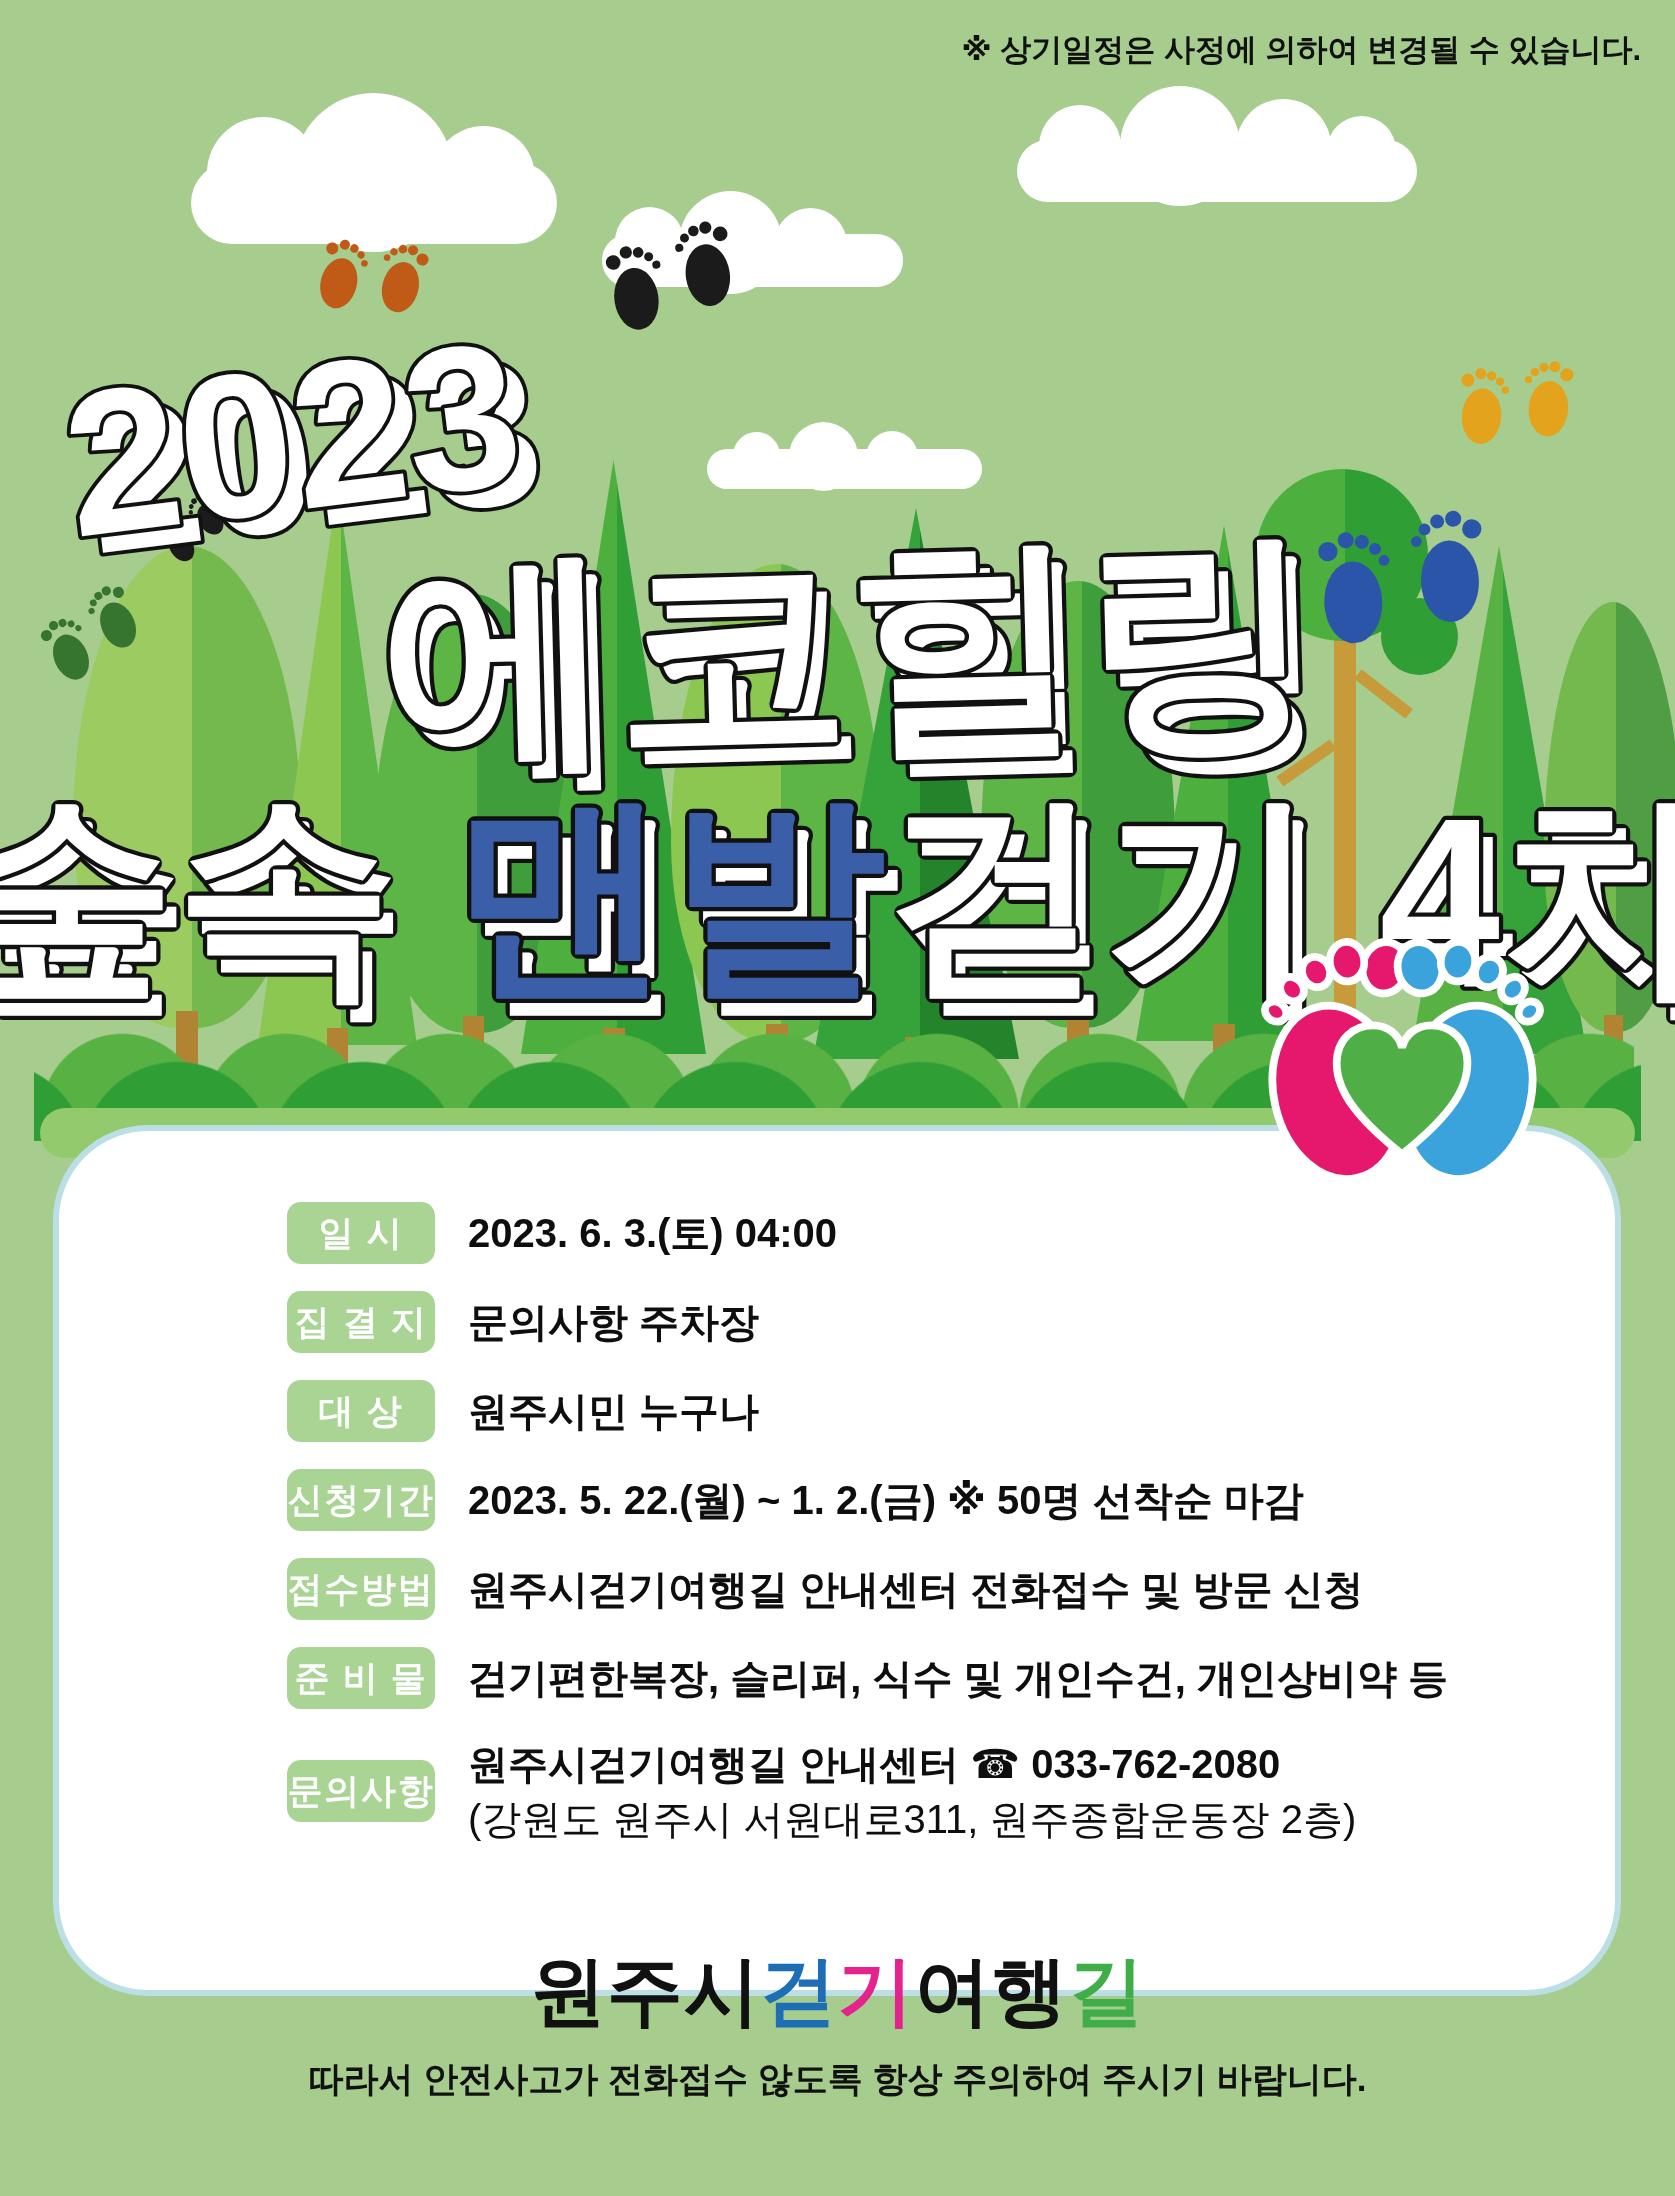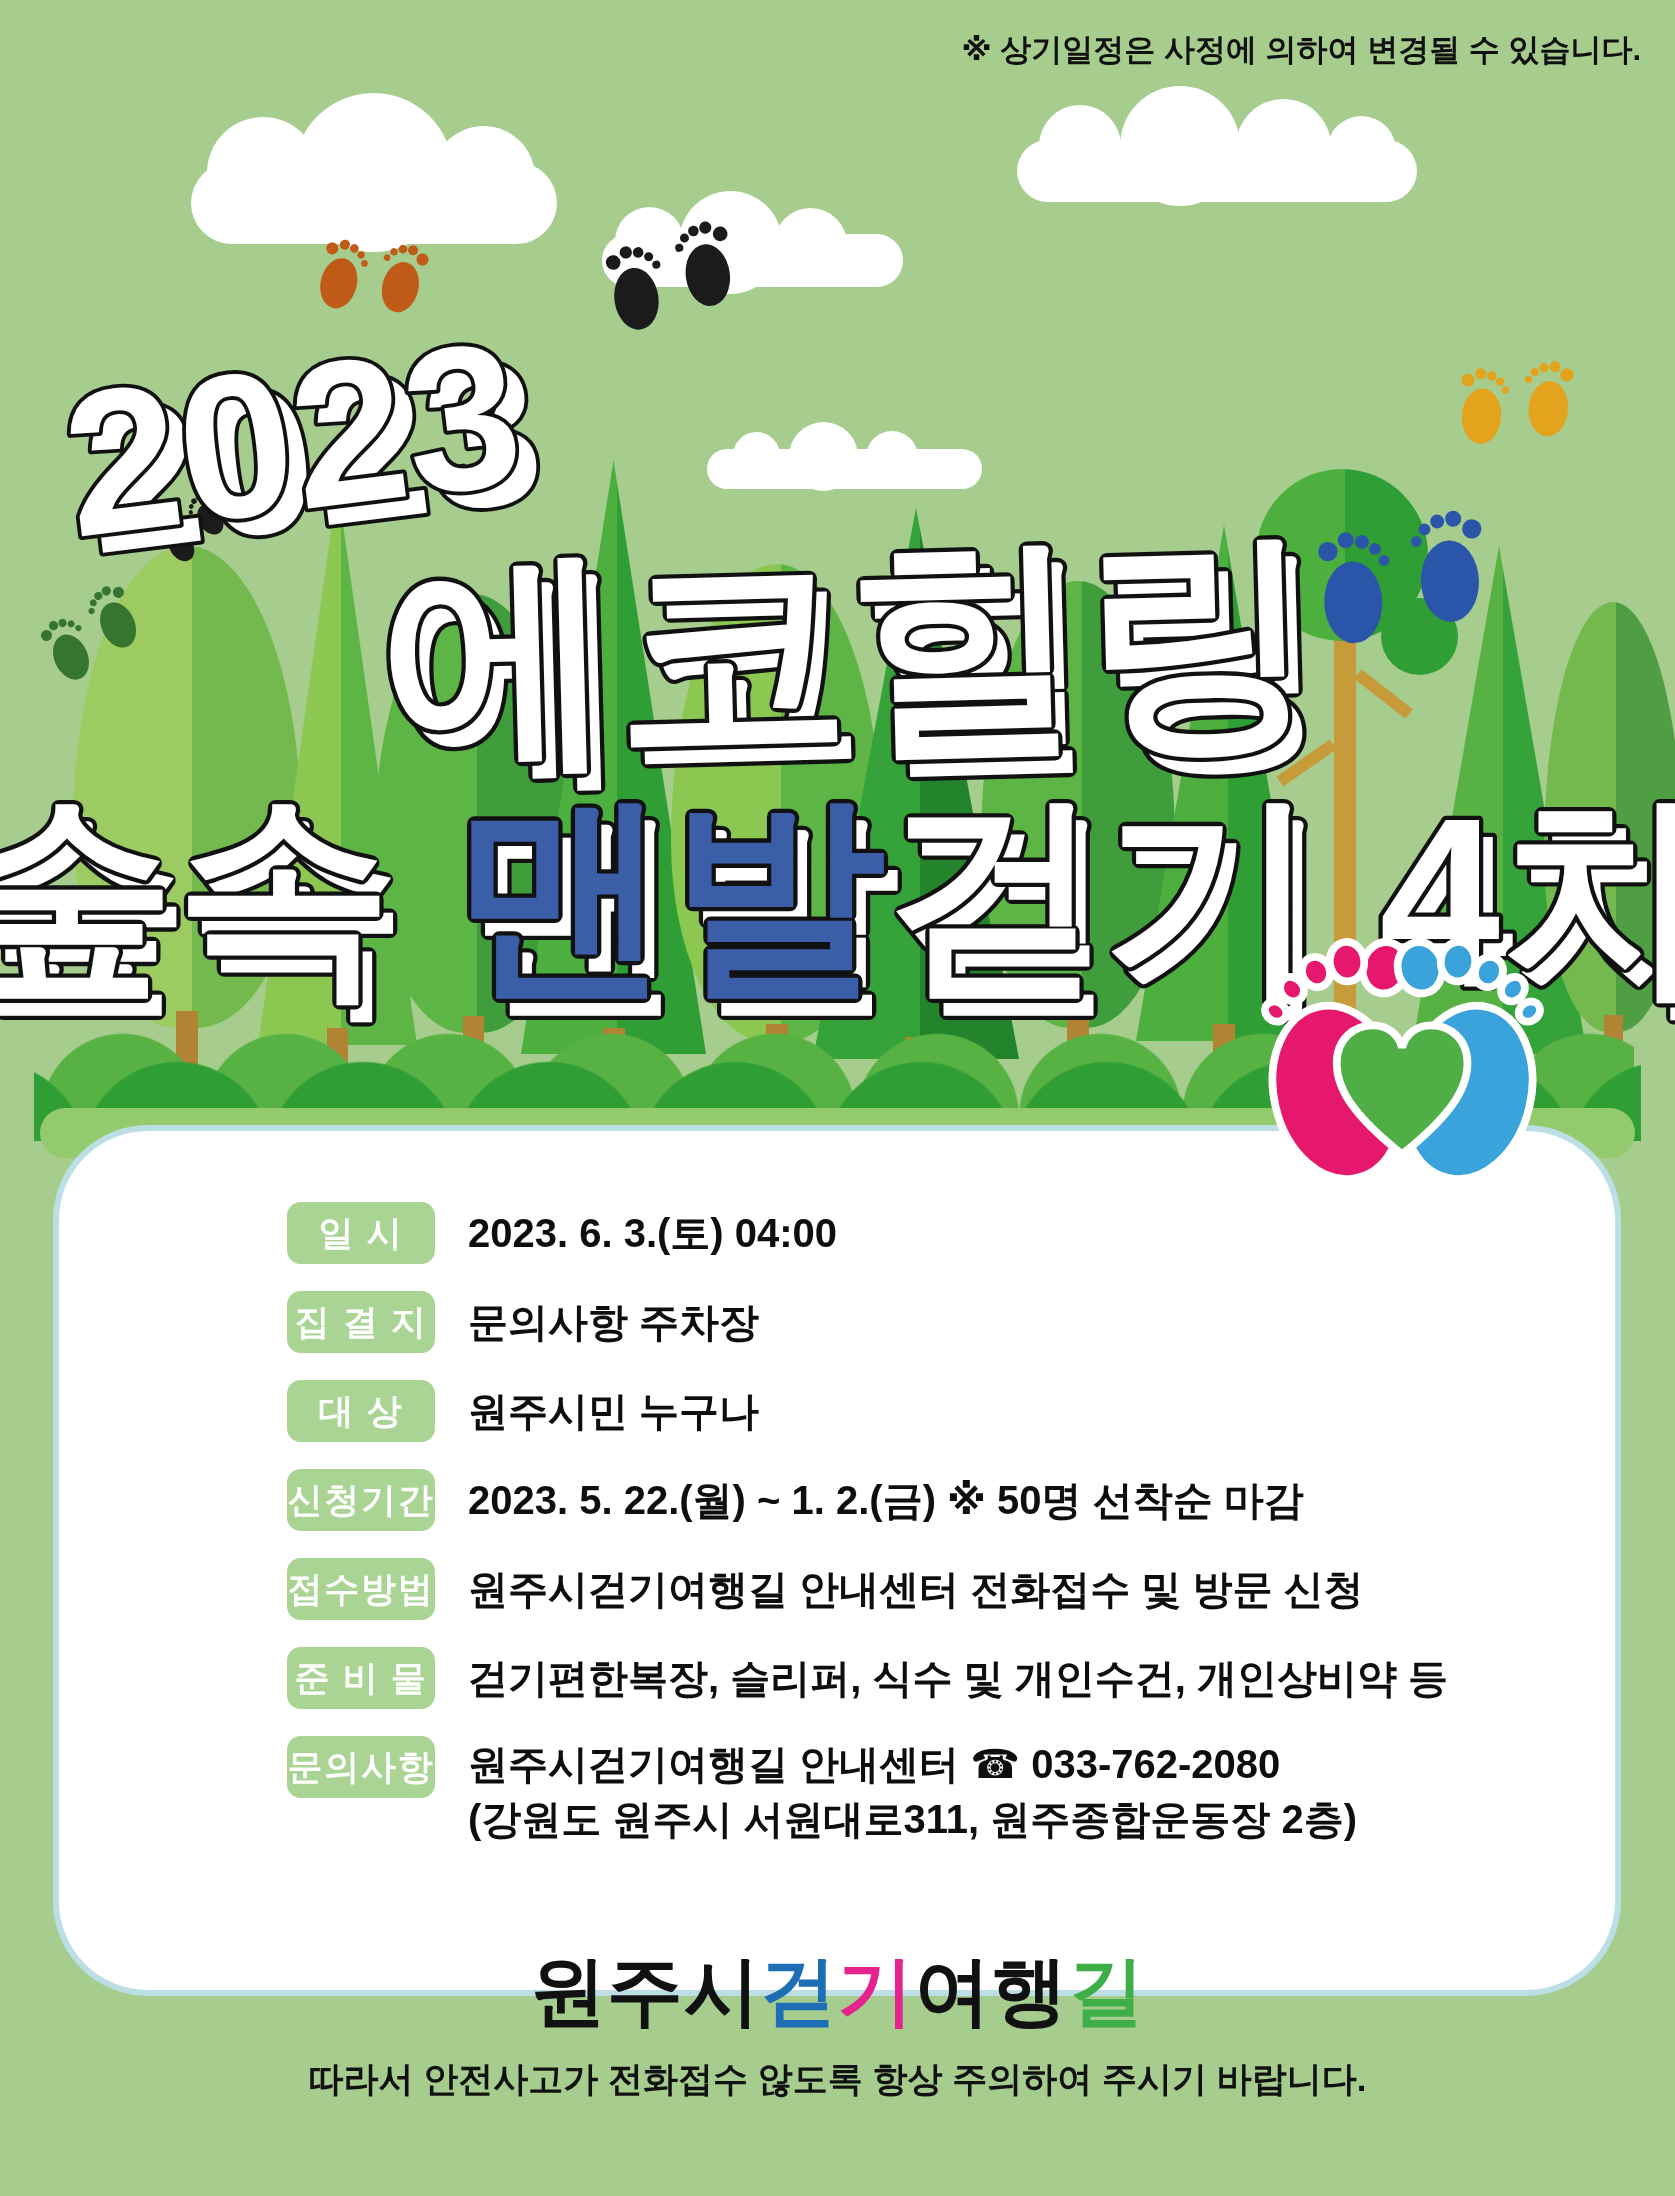--- a/index.html
+++ b/index.html
@@ -40,27 +40,27 @@
   .title-line1{position:absolute;left:331px;top:509px;z-index:15;transform:rotate(-1.5deg)}
   .title-line1 .bubble{font-size:272px;stroke-width:10px}
   .title-line2{position:absolute;left:65px;top:742px;z-index:15}
   .title-line2 .bubble{font-size:252px;stroke-width:10px}
   .tspan-blue{fill:#3b5ea9}
 
   
   .panel{position:absolute;left:53px;top:1125px;width:1568px;height:871px;background:#fff;
     border:6px solid #bcdfe6;border-radius:95px;box-sizing:border-box;z-index:20}
   .rows{position:absolute;left:228px;top:71px;right:43px;display:flex;flex-direction:column;gap:27px}
-  .row{display:flex;gap:33px;align-items:flex-start}
+  .row{display:flex;gap:33px;align-items:center}
   .pill{flex:0 0 148px;height:62px;background:#a9d494;border-radius:13.8px;color:#fff;
     font-size:35px;font-weight:bold;display:flex;align-items:center;justify-content:center;
     letter-spacing:1.7px;white-space:nowrap}
   .val{font-size:40px;font-weight:bold;color:#0e0e0e;line-height:62px;white-space:nowrap}
   .valwrap .val{line-height:57px}
-  .val2{font-size:40px;font-weight:bold;color:#0e0e0e;line-height:53px;white-space:nowrap}
+  .val2{font-size:40px;font-weight:normal;color:#0e0e0e;line-height:53px;white-space:nowrap}
 
   
   .heartfeet{position:absolute;left:1254px;top:929px;z-index:30;overflow:visible}
 
   
   .logo{position:absolute;left:0;right:0;top:1941px;text-align:center;z-index:40;
     font-size:76px;font-weight:bold;letter-spacing:0.9px;color:#111;white-space:nowrap}
   .lg-blue{color:#1d6eb5}.lg-pink{color:#e5238f}.lg-green{color:#3fae49}
   .notice{position:absolute;top:29px;right:34px;font-size:31px;font-weight:bold;color:#111;z-index:40}
   .footer{position:absolute;left:0;right:0;top:2053px;text-align:center;font-size:35px;

